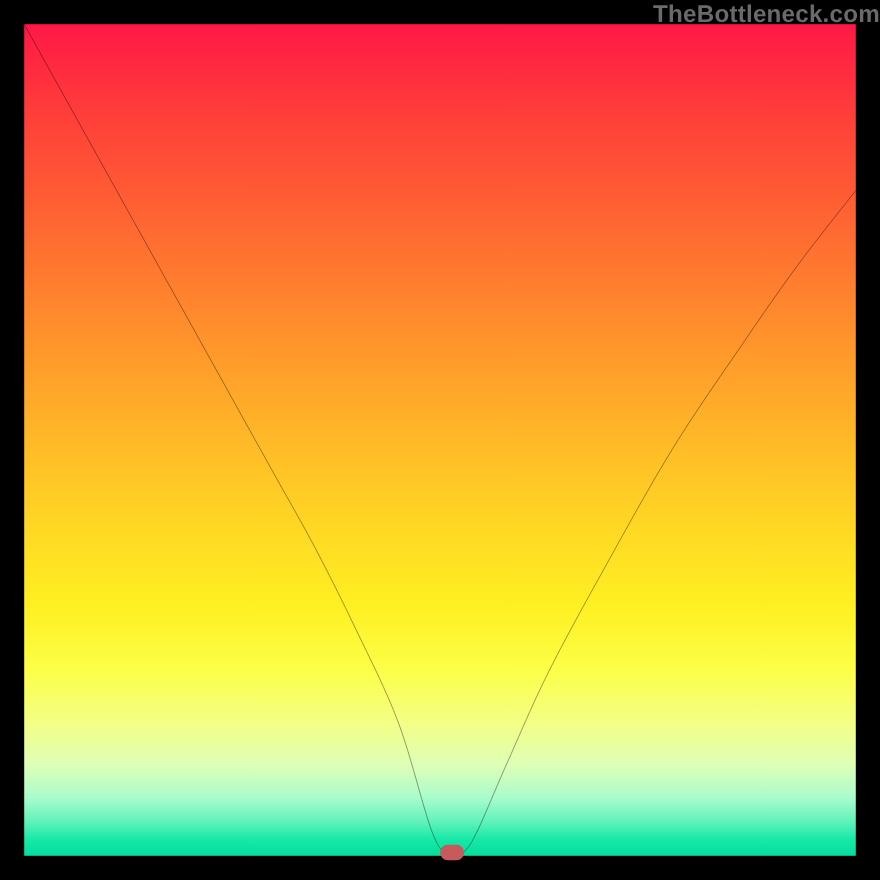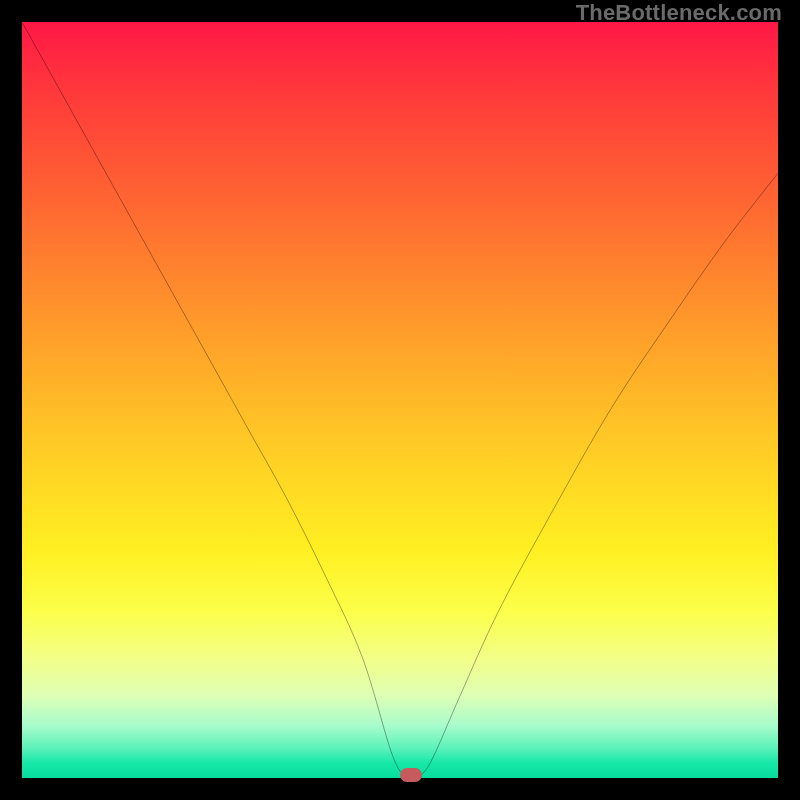--- a/index.html
+++ b/index.html
@@ -30,21 +30,21 @@
       #dfffb5 89%,
       #a9fccc 93%,
       #5ef2ba 96%,
       #17e8a8 98%,
       #06dd9c 100%
     );
   }
   .watermark {
     position: absolute;
     top: 0px;
-    right: 18px;
+    right: 0;
     font-family: Arial, Helvetica, sans-serif;
     font-size: 22px;
     font-weight: 600;
     color: #6a6a6a;
     letter-spacing: 0.2px;
     user-select: none;
   }
   svg.curve {
     position: absolute;
     left: 0; top: 0;

